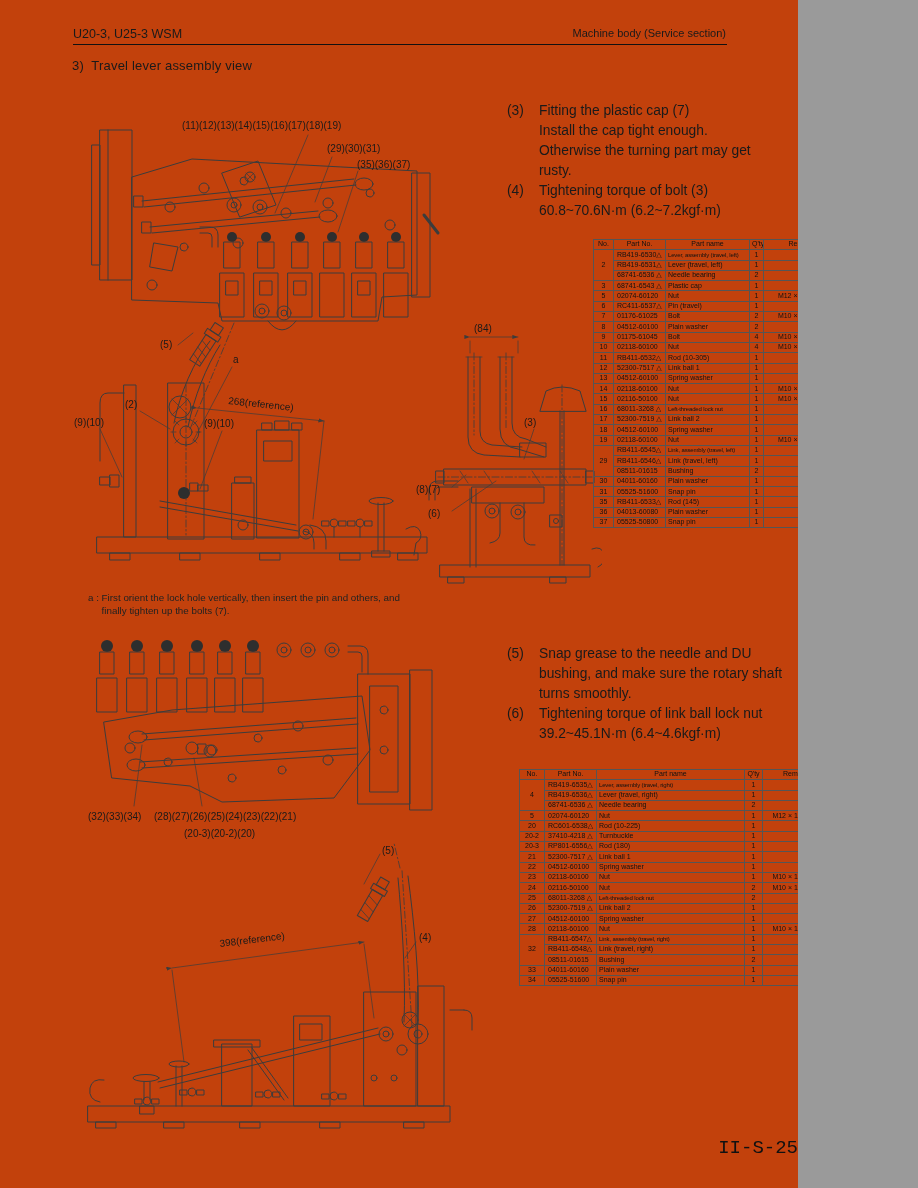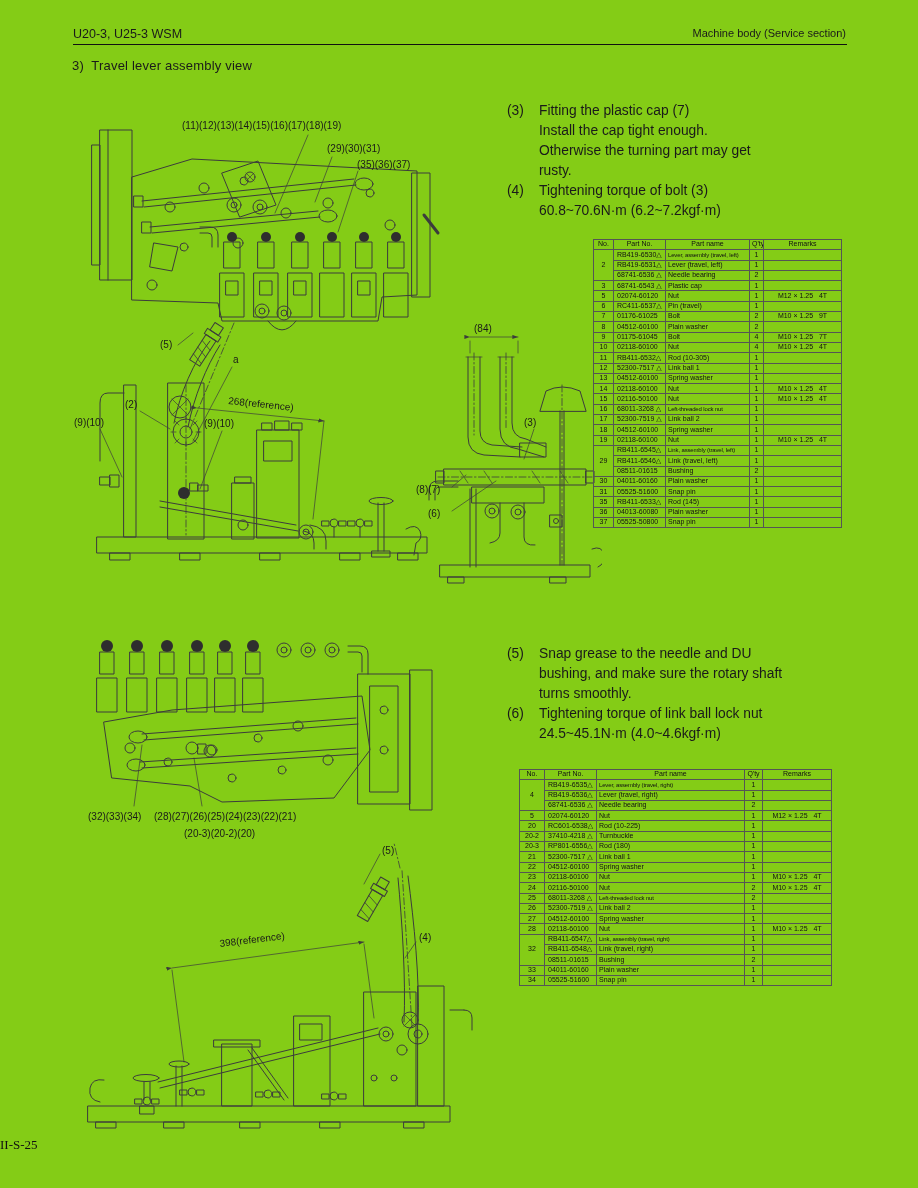--- a/index.html
+++ b/index.html
@@ -1,16 +1,16 @@
 <!DOCTYPE html>
 <html><head>
 <meta charset="utf-8">
 <style>
   html,body{margin:0;padding:0;background:#9a9a9a;}
-  .page{position:relative;width:918px;height:1188px;background:#84cc16;overflow:hidden;
+  .page{position:relative;width:798px;height:1188px;background:#c2410c;overflow:hidden;
         font-family:"Liberation Sans",sans-serif;color:#1a1a1a;}
   .hdr-left{position:absolute;left:73px;top:27px;font-size:12.5px;}
   .hdr-right{position:absolute;right:72px;top:27px;font-size:11px;}
   .hdr-rule{position:absolute;left:73px;right:71px;top:44px;border-top:1.7px solid #111;}
   .page-title{position:absolute;left:72px;top:58px;font-size:13px;font-weight:500;white-space:pre;letter-spacing:.2px;}
   .notes{position:absolute;left:507px;width:372px;font-size:13.8px;line-height:20px;}
   #notes-top{top:101px;}
   #notes-bottom{top:644px;}
   .note-item{display:flex;}
   .note-num{width:32px;flex:none;}
@@ -25,22 +25,22 @@
   .ptable td.pn{padding-left:3px;}
   .ptable td.name.cond{font-size:6px;letter-spacing:-.15px;}
   svg.diagram{position:absolute;}
   #diag1{left:72px;top:85px;}
   #diag2{left:72px;top:630px;}
   .ln{fill:none;stroke:#3c3c3c;stroke-width:1;stroke-linejoin:round;stroke-linecap:round;}
   .thin{stroke-width:.7;}
   .cl{stroke-dasharray:7 2.5 1.5 2.5;stroke-width:.8;}
   .dk{fill:#2e2e2e;stroke:none;}
   .lbl{font-family:"Liberation Sans",sans-serif;font-size:10px;fill:#1a1a1a;}
-  .page-footer{position:absolute;left:0;right:0;top:1137px;text-align:left;
-        font-family:Liberation Serif, serif;font-size:13px;color:#111;}
+  .page-footer{position:absolute;left:0;right:0;top:1137px;text-align:right;
+        font-family:Liberation Mono, monospace;font-size:19px;color:#111;}
 </style>
 </head>
 <body>
 
 <div class="page">
 
   <div class="hdr-left">U20-3, U25-3 WSM</div>
   <div class="hdr-right">Machine body (Service section)</div>
   <div class="hdr-rule"></div>
   <div class="page-title">3)  Travel lever assembly view</div>
@@ -441,20 +441,22 @@
         <tr>
           <td rowspan="1" class="c">37</td>
           <td class="pn">05525-50800</td>
           <td class="name">Snap pin</td>
           <td class="c">1</td>
           <td class="rem c"></td>
         </tr>
       </tbody>
   </table>
 
+  <div class="footnote">a : First orient the lock hole vertically, then insert the pin and others, and
+     finally tighten up the bolts (7).</div>
 
   <svg id="diag2" class="diagram" width="430" height="500" viewBox="0 0 430 500">
     <defs>
       <marker id="ah2" markerWidth="9" markerHeight="8" refX="8" refY="3" orient="auto">
         <path d="M0,0 L8,3 L0,6 Z" fill="#3c3c3c"></path>
       </marker>
     </defs>
 
     <g class="ln">
       <g>
@@ -582,21 +584,21 @@
   <div class="notes" id="notes-bottom">
     <div class="note-item">
       <div class="note-num">(5)</div>
       <div class="note-text">Snap grease to the needle and DU
 bushing, and make sure the rotary shaft
 turns smoothly.</div>
     </div>
     <div class="note-item">
       <div class="note-num">(6)</div>
       <div class="note-text">Tightening torque of link ball lock nut
-24.5~45.1N·m (4.0~4.6kgf·m)</div>
+39.2~45.1N·m (6.4~4.6kgf·m)</div>
     </div>
   </div>
 
   <table class="ptable" id="table2">
     <colgroup>
         <col style="width:25px">
         <col style="width:52px">
         <col style="width:148px">
         <col style="width:18px">
         <col style="width:69px">

